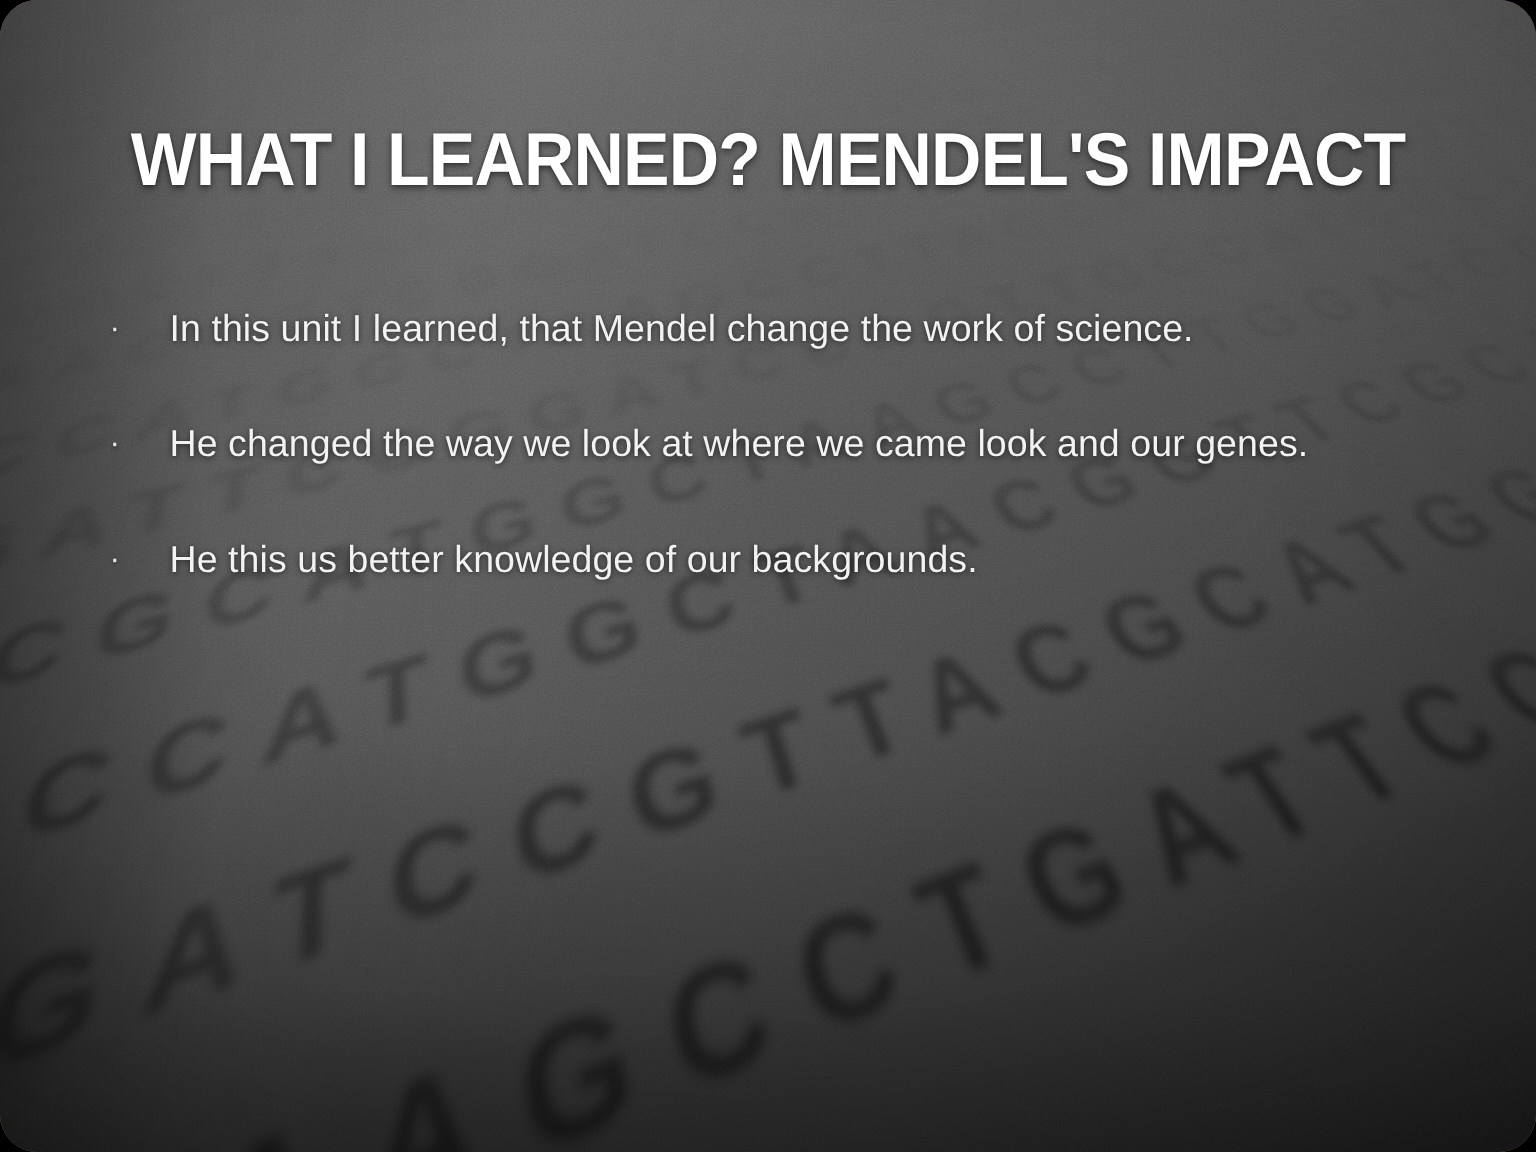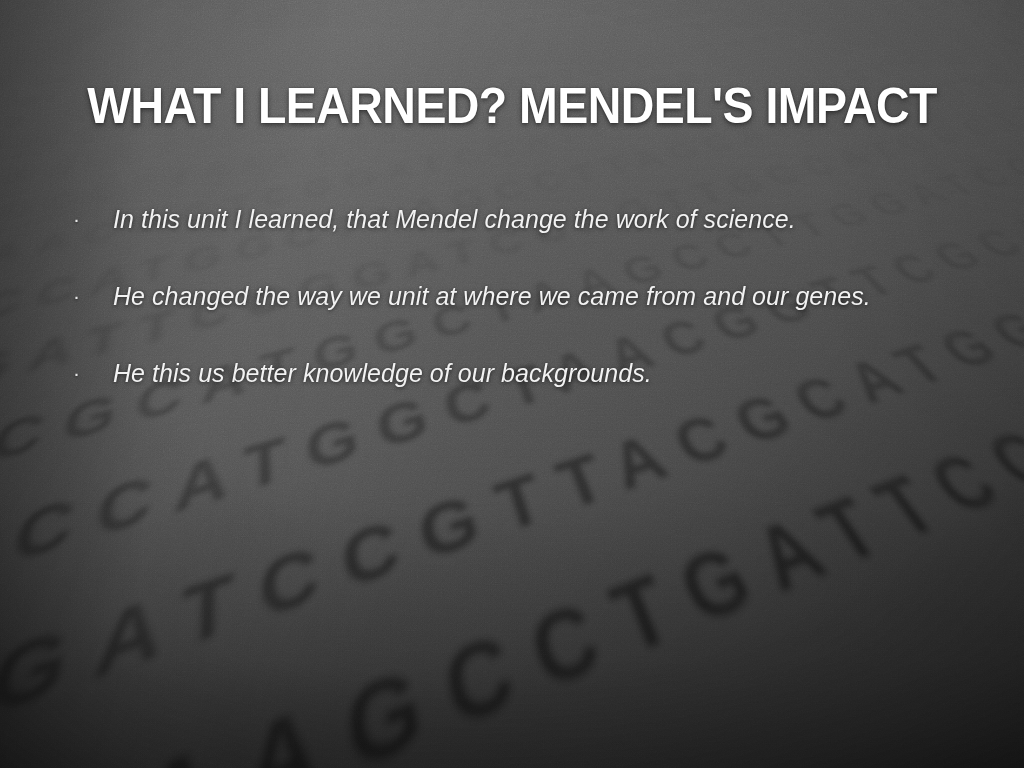--- a/index.html
+++ b/index.html
@@ -12,20 +12,21 @@
     font-family: "Liberation Sans", sans-serif;
   }
 
   .slide {
     position: relative;
     width: 1024px;
     height: 768px;
     overflow: hidden;
     background: #a16207;
     user-select: none;
+    border-radius: 25px;
   }
 
   
   .bg {
     position: absolute;
     inset: 0;
     overflow: hidden;
     background: #4e4e4e;
   }
 
@@ -189,21 +190,20 @@
     color: #f2f2f2;
     font-family: "Liberation Sans", sans-serif;
     font-weight: 300;
     font-size: 25px;
     line-height: 32px;
     letter-spacing: 0.002em;
     text-shadow:
       0 1px 4px rgba(0,0,0,0.60),
       0 0 1px rgba(0,0,0,0.40);
     white-space: nowrap;
-    font-style: italic;
   }
 </style>
 </head>
 <body>
 
 <div class="slide">
 
   <div class="bg">
     <div class="bg-base"></div>
 
@@ -245,21 +245,21 @@
 
     <ul class="bullets" style="list-style:none;margin:0;padding:0;">
 
       <li class="bullet-row">
         <span class="bullet-marker">·</span>
         <span class="bullet-text">In this unit I learned, that Mendel change the work of science.</span>
       </li>
 
       <li class="bullet-row">
         <span class="bullet-marker">·</span>
-        <span class="bullet-text">He changed the way we unit at where we came from and our genes.</span>
+        <span class="bullet-text">He changed the way we look at where we came look and our genes.</span>
       </li>
 
       <li class="bullet-row">
         <span class="bullet-marker">·</span>
         <span class="bullet-text">He this us better knowledge of our backgrounds.</span>
       </li>
 
     </ul>
   </div>
 </div>

